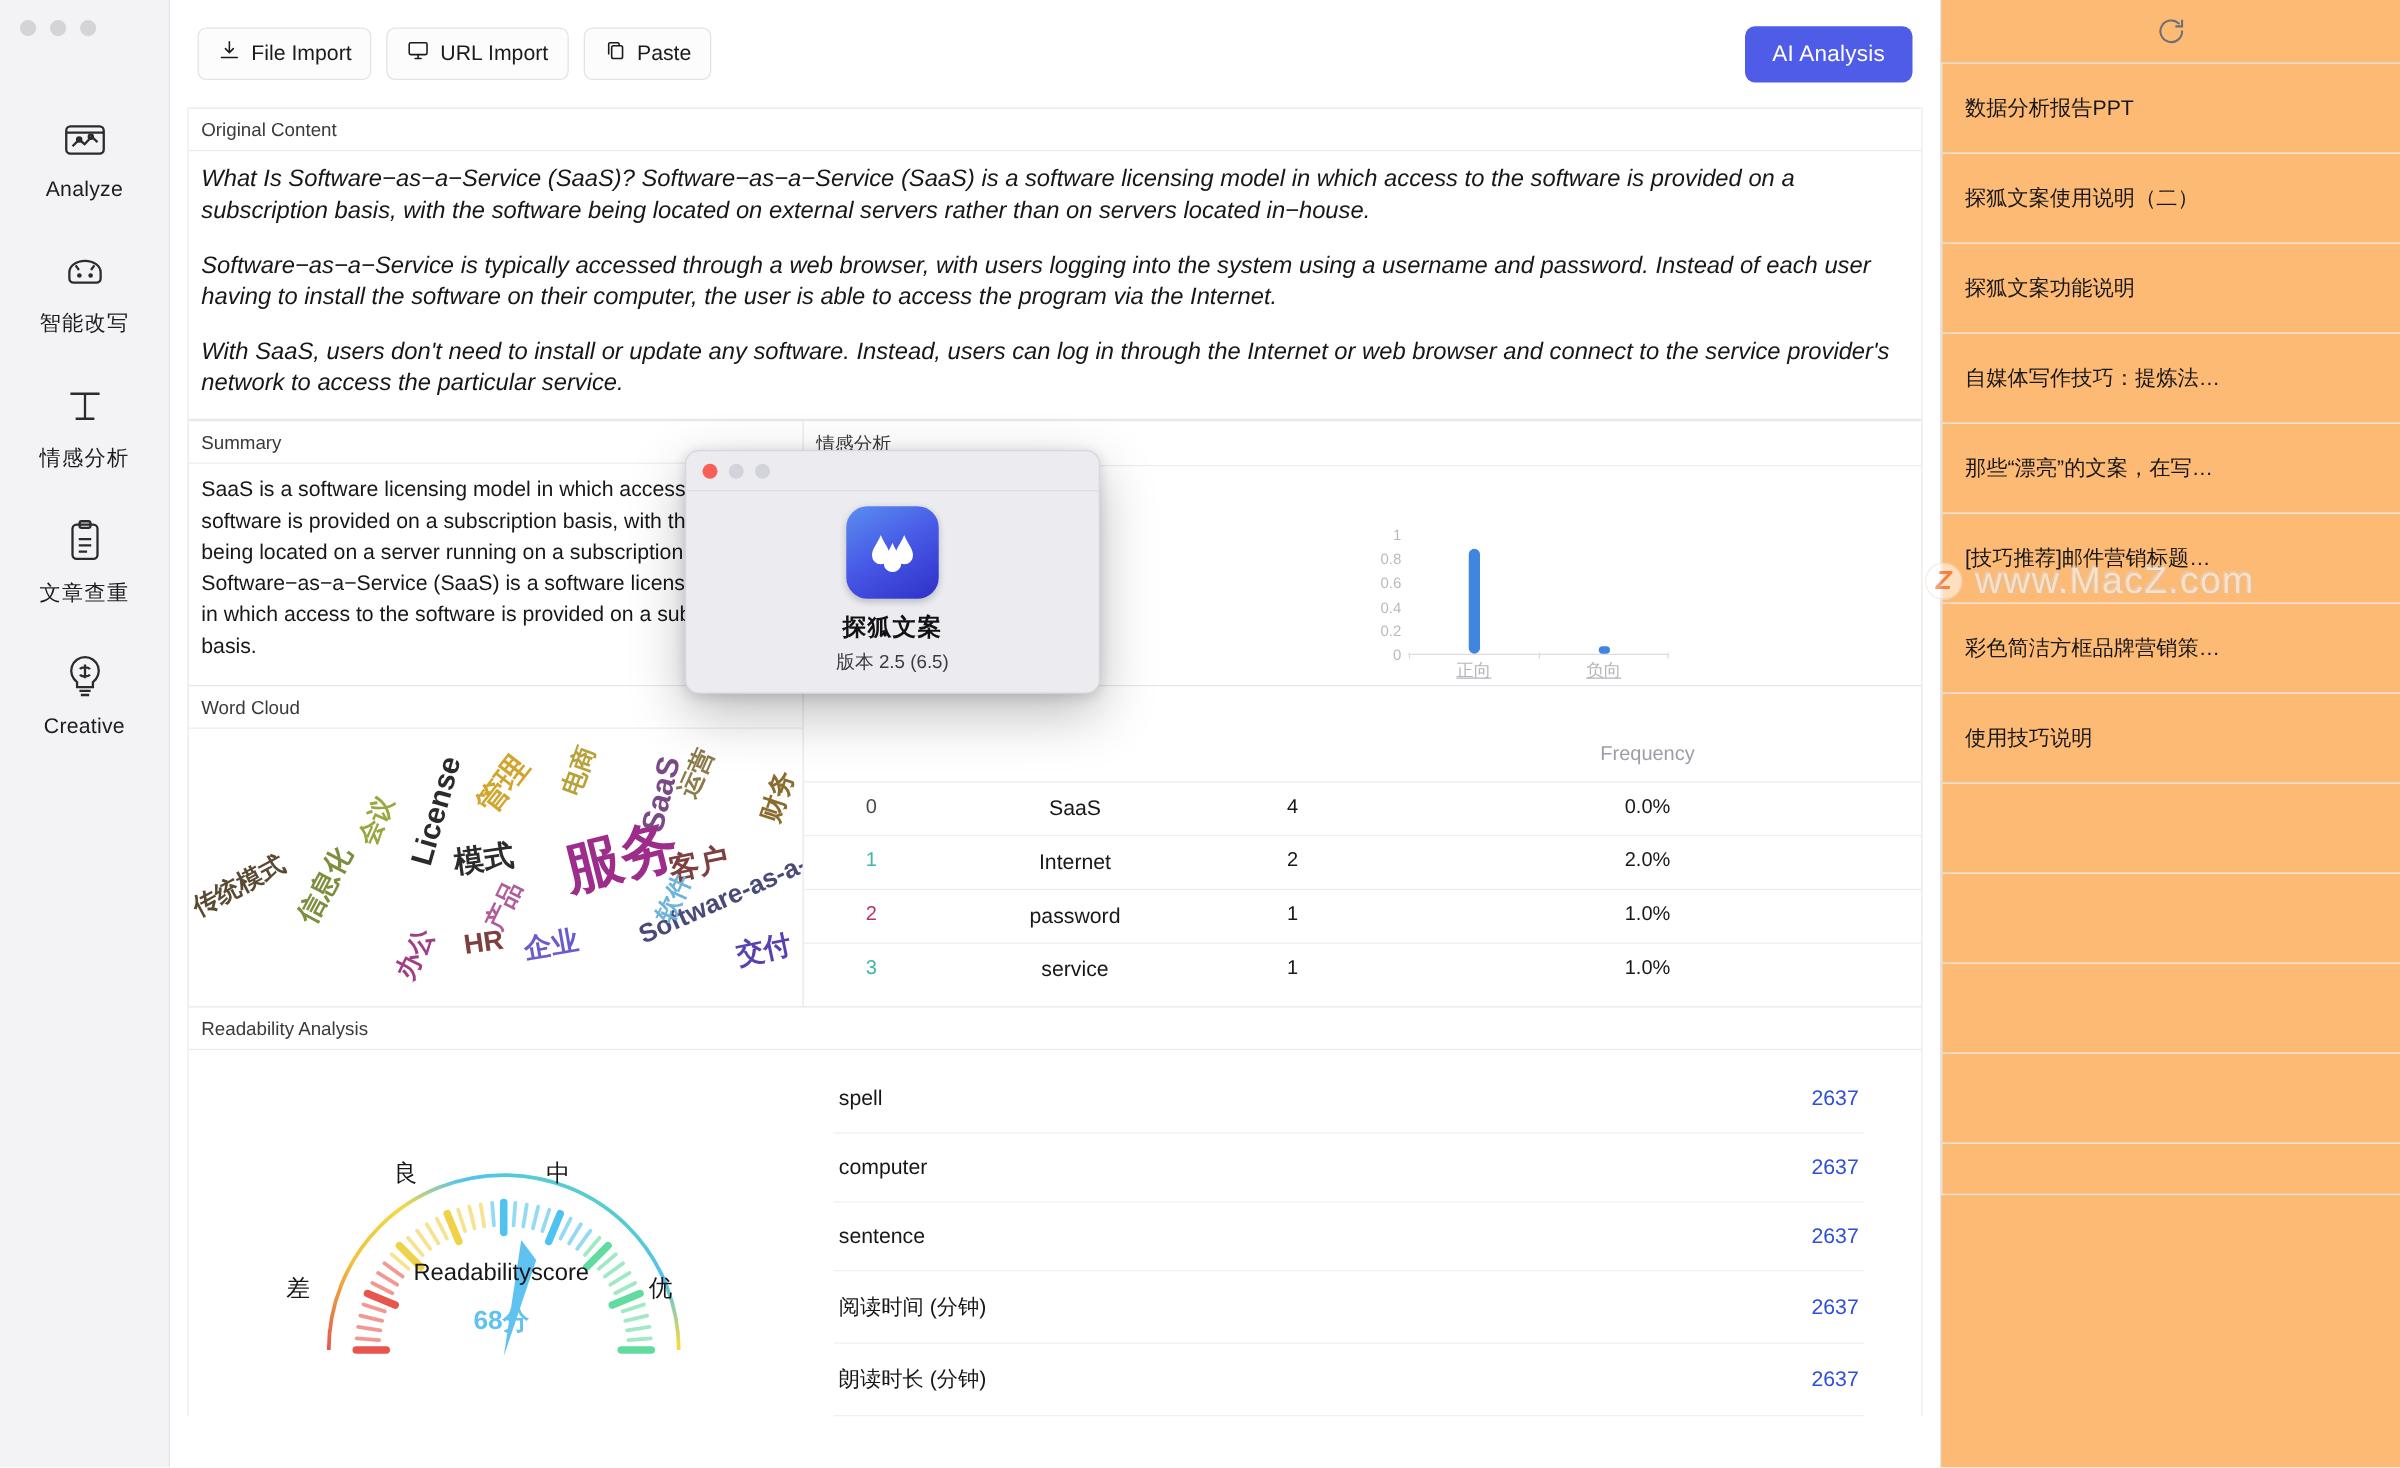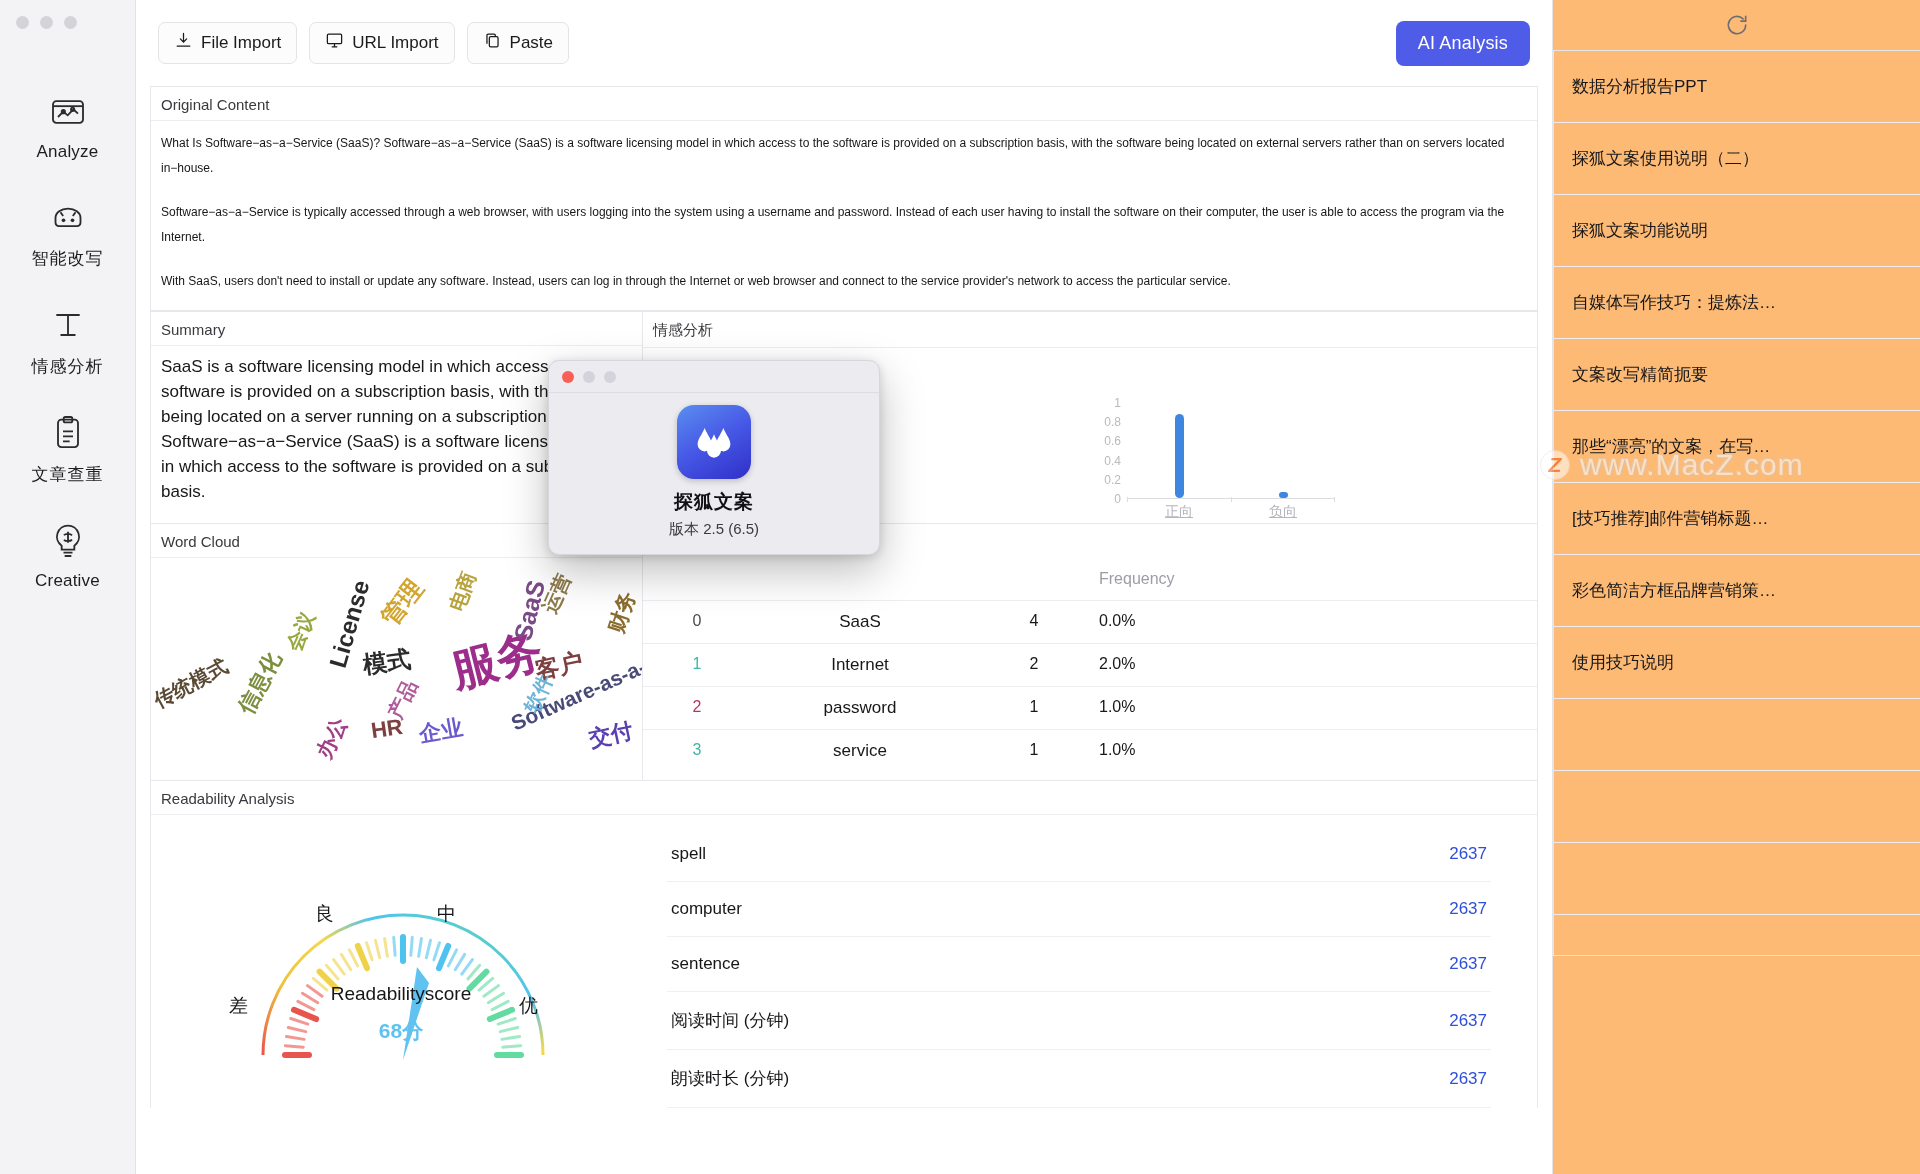--- a/index.html
+++ b/index.html
@@ -57,22 +57,22 @@
 
   .panel { border-top: 1px solid #e8e8ec; border-bottom: 1px solid #e8e8ec; background: #fff; }
   .panel-title {
     font-size: 15px; color: #3a3a3e; padding: 9px 0 7px 10px;
     border-bottom: 1px solid #ededf1;
   }
   .panel-wrap { margin: 0 14px; border-left: 1px solid #e8e8ec; border-right: 1px solid #e8e8ec; }
 
   .orig-body { padding: 10px 2px 12px 2px; }
   .orig-body p {
-    font-size: 12px; line-height: 25px; color: #17171a;
-    padding: 0 8px; margin-bottom: 19px;
+    font-size: 19px; line-height: 25px; color: #17171a;
+    padding: 0 8px; margin-bottom: 19px; font-style: italic;
   }
   .orig-body p:last-child { margin-bottom: 4px; }
 
   .split { display: flex; border-top: 1px solid #e8e8ec; }
   .split > .col-l { width: 492px; flex: 0 0 492px; border-right: 1px solid #e8e8ec; }
   .split > .col-r { flex: 1 1 auto; }
 
   .sum-body { padding: 8px 8px 12px 10px; }
   .sum-body p { font-size: 17px; line-height: 25px; color: #17171a; }
 
@@ -98,21 +98,21 @@
   
   .wc-body { height: 222px; position: relative; overflow: hidden; }
   .wc-word { position: absolute; white-space: nowrap; font-weight: 700; transform-origin: center; }
 
   
   .freq-head { display: flex; padding: 12px 0 12px 0; }
   .freq-row { display: flex; padding: 11px 0 11px 0; border-top: 1px solid #ededf1; }
   .c-idx { width: 108px; flex: 0 0 108px; text-align: center; font-size: 16px; }
   .c-word { width: 218px; flex: 0 0 218px; text-align: center; font-size: 17px; color: #18181b; }
   .c-count { width: 130px; flex: 0 0 130px; text-align: center; font-size: 16px; color: #18181b; }
-  .c-freq { flex: 1 1 auto; text-align: left; font-size: 16px; color: #18181b; }
+  .c-freq { flex: 1 1 auto; text-align: center; font-size: 16px; color: #18181b; }
   .freq-head .c-idx, .freq-head .c-word, .freq-head .c-count, .freq-head .c-freq { color: #9d9da5; font-size: 16px; }
 
   
   .read-body { display: flex; min-height: 260px; }
   .gauge-col { width: 500px; flex: 0 0 500px; position: relative; }
   .metrics-col { flex: 1 1 auto; padding: 12px 46px 0 16px; }
   .metric-row { display: flex; align-items: center; justify-content: space-between; padding: 17px 4px; border-bottom: 1px solid #f0f0f4; }
   .metric-label { font-size: 17px; color: #17171a; }
   .metric-value { font-size: 17px; color: #2f4fd8; }
 
@@ -497,21 +497,20 @@
           <path d="M20 12a8 8 0 1 1-2.4-5.7"></path>
             <path d="M20 4v4.4h-4.4"></path>
         </svg>
       </span>
     </div>
     <div class="rlist" id="rlist">
         <div class="rlist-item">数据分析报告PPT</div>
         <div class="rlist-item">探狐文案使用说明（二）</div>
         <div class="rlist-item">探狐文案功能说明</div>
         <div class="rlist-item">自媒体写作技巧：提炼法…</div>
-        <div class="rlist-item">文案改写精简扼要</div>
         <div class="rlist-item">那些“漂亮”的文案，在写…</div>
         <div class="rlist-item">[技巧推荐]邮件营销标题…</div>
         <div class="rlist-item">彩色简洁方框品牌营销策…</div>
         <div class="rlist-item">使用技巧说明</div>
         <div class="rlist-blank"></div>
         <div class="rlist-blank"></div>
         <div class="rlist-blank"></div>
         <div class="rlist-blank"></div>
       </div>
   </div>

